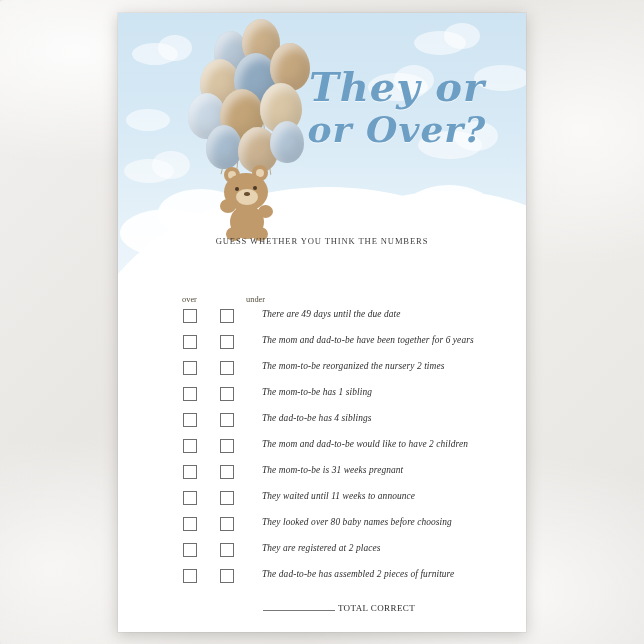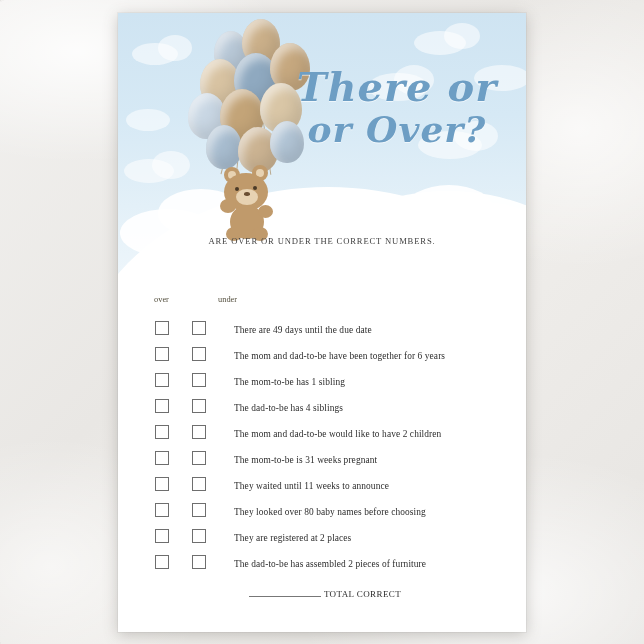--- a/index.html
+++ b/index.html
@@ -135,59 +135,60 @@
     font-family: "Liberation Serif", serif;
     font-size: 8.6px;
     letter-spacing: 0.85px;
     line-height: 1.62;
     text-transform: uppercase;
   }
 
   
   .quiz {
     position: absolute;
-    left: 32px;
+    left: 60px;
     right: 26px;
     top: 282px;
   }
   .col-heads {
     position: relative;
     height: 14px;
     color: #55503f;
     font-size: 8.4px;
     font-family: "Liberation Serif", serif;
   }
   .col-heads .h-over  { position: absolute; left: 4px;  }
   .col-heads .h-under { position: absolute; left: 40px; padding-left: 28px; }
 
   .row {
     display: flex;
-    align-items: flex-end;
+    align-items: flex-start;
     height: 26px;
+    font-style: italic;
   }
   .box {
     width: 12px;
     height: 12px;
     border: 1px solid #6e6e6e;
     background: #fff;
     flex: 0 0 auto;
   }
   .box.over  { margin-left: 5px; }
   .box.under { margin-left: 23px; }
   .stmt {
     margin-left: 28px;
     font-size: 9.4px;
     color: #2d2d2d;
     font-family: "Liberation Serif", serif;
     letter-spacing: .1px;
     white-space: nowrap;
   }
 
   .total {
-    margin-top: 20px;
+    margin-top: 8px;
     text-align: center;
     font-size: 9px;
     color: #2d2d2d;
     letter-spacing: .4px;
     font-family: "Liberation Serif", serif;
   }
   .total .rule {
     display: inline-block;
     width: 72px;
     border-bottom: 1px solid #777;
@@ -255,27 +256,27 @@
       <div class="bear-part bear-nose" style="left:30px; top:27px; width:6px; height:4px;"></div>
 
       <div class="bear-part" style="left:16px; top:40px; width:34px; height:34px;"></div>
       <div class="bear-part" style="left:6px;  top:34px; width:16px; height:14px;"></div>
       <div class="bear-part" style="left:44px; top:40px; width:15px; height:13px;"></div>
       <div class="bear-part" style="left:12px; top:62px; width:16px; height:14px;"></div>
       <div class="bear-part" style="left:38px; top:62px; width:16px; height:14px;"></div>
     </div>
 
     <div class="title">
-      <span class="l1">There or</span>
+      <span class="l1">They or</span>
       <span class="l2">or Over?</span>
     </div>
   </div>
 
   <div class="instructions">
-    <div>ARE OVER OR UNDER THE CORRECT NUMBERS.</div>
+    <div>GUESS WHETHER YOU THINK THE NUMBERS</div>
   </div>
 
   <div class="quiz">
     <div class="col-heads">
       <span class="h-over">over</span>
       <span class="h-under">under</span>
     </div>
 
     <div id="rows">
         <div class="row">
@@ -284,20 +285,25 @@
           <div class="stmt">There are 49 days until the due date</div>
         </div>
         <div class="row">
           <div class="box over"></div>
           <div class="box under"></div>
           <div class="stmt">The mom and dad-to-be have been together for 6 years</div>
         </div>
         <div class="row">
           <div class="box over"></div>
           <div class="box under"></div>
+          <div class="stmt">The mom-to-be reorganized the nursery 2 times</div>
+        </div>
+        <div class="row">
+          <div class="box over"></div>
+          <div class="box under"></div>
           <div class="stmt">The mom-to-be has 1 sibling</div>
         </div>
         <div class="row">
           <div class="box over"></div>
           <div class="box under"></div>
           <div class="stmt">The dad-to-be has 4 siblings</div>
         </div>
         <div class="row">
           <div class="box over"></div>
           <div class="box under"></div>

